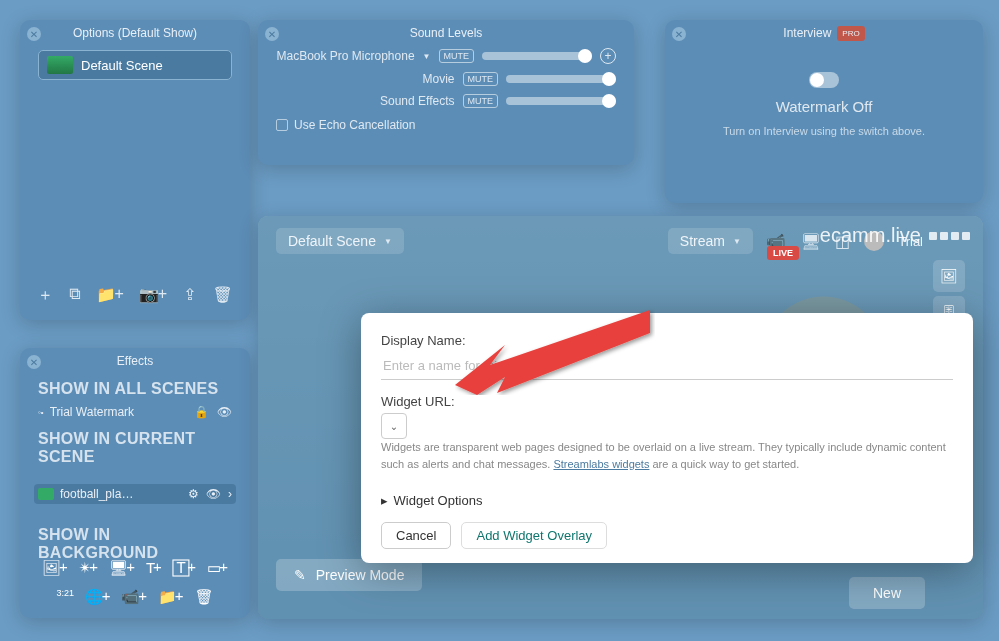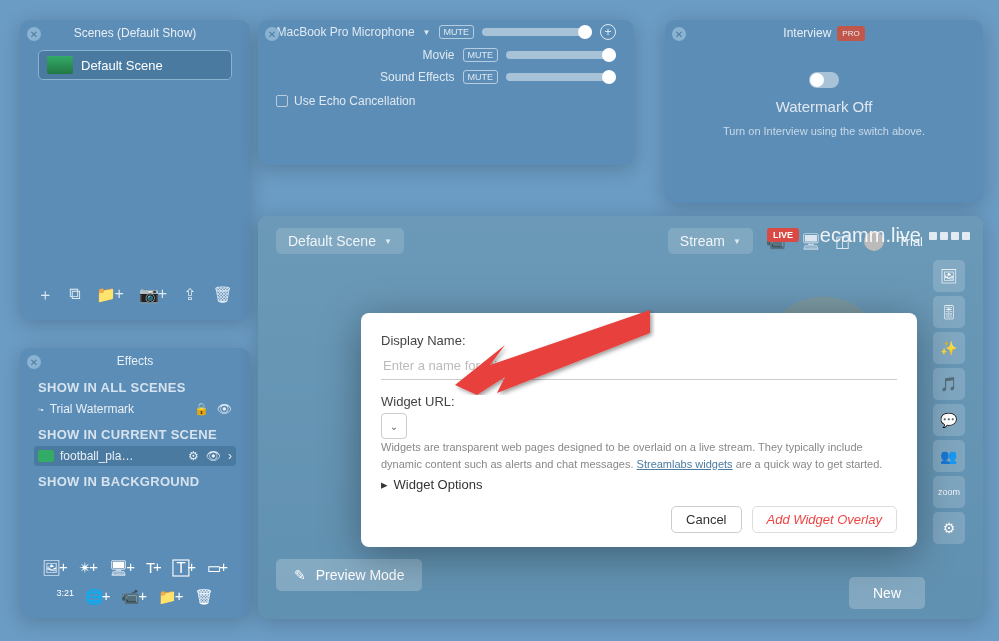--- a/index.html
+++ b/index.html
@@ -31,88 +31,89 @@
   
   #interview { top: 20px; left: 665px; width: 318px; height: 183px; text-align:center; }
   .pro-badge { background:#c0574a; font-size:8px; padding:3px 5px; border-radius:3px; margin-left:6px; vertical-align:1px; }
   .toggle { width:30px; height:16px; border-radius:8px; background:#a8c3d8; margin:28px auto 10px; position:relative; }
   .toggle-knob { width:14px; height:14px; border-radius:50%; background:#fff; position:absolute; top:1px; left:1px; }
   .int-title { font-size:15px; color:#e0e8ef; }
   .int-sub { font-size:11px; color:#c9dae8; margin-top:10px; }
 
   
   #overlays { top: 348px; left: 20px; width: 230px; height: 270px; }
-  .ov-section { font-size:13px; font-weight:700; letter-spacing:.3px; color:#d6e3ee; padding:8px 18px 4px; }
+  .ov-section { font-size:16px; font-weight:700; letter-spacing:.3px; color:#d6e3ee; padding:8px 18px 4px; }
   .ov-item { display:flex; align-items:center; gap:6px; padding:3px 18px; font-size:12px; color:#e8eff6; }
-  .ov-item.sel { background:#4a7aa0; border-radius:4px; margin:0 14px; padding:3px 4px; }
+  .ov-item.sel { background:#4a7aa0; border-radius:4px; margin:14px 14px; padding:3px 4px; }
   .ov-thumb { width:16px; height:12px; background:#3a6; border-radius:2px; }
   .ov-actions { margin-left:auto; display:flex; gap:7px; font-size:12px; }
   .ov-toolbar { position:absolute; bottom:12px; left:0; right:0; display:flex; gap:11px; justify-content:center; flex-wrap:wrap; padding:0 20px; }
   .ov-toolbar span { font-size:15px; cursor:pointer; position:relative; }
   .plus-sub { font-size:9px; position:relative; top:-1px; margin-left:-2px; }
 
   
   #preview { top: 216px; left: 258px; width: 725px; height: 403px; border-radius:10px; background:#7aa8b0; background-image: radial-gradient(circle at 78% 35%, #c8b56e 0 60px, transparent 61px), linear-gradient(#93b8bc,#6e99a4); overflow:hidden; }
   .overlay-dim { position:absolute; inset:0; background:rgba(92,141,182,.72); }
   #preview .topbar { position:absolute; top:12px; left:18px; right:60px; display:flex; align-items:center; gap:14px; color:#eef4f9; }
   .dd { background:rgba(255,255,255,.15); padding:5px 12px; border-radius:5px; display:flex; gap:8px; align-items:center; font-size:14px; }
   .spacer { flex:1; }
   .cam-ic { font-size:16px; opacity:.85; }
   .avatar { width:20px; height:20px; border-radius:50%; background:#bbb; }
-  .live-badge { position:absolute; top:12px; right:184px; background:#d94a44; font-size:9px; padding:2px 6px; border-radius:3px; font-weight:700; }
+  .live-badge { position:absolute; top:30px; right:184px; background:#d94a44; font-size:9px; padding:2px 6px; border-radius:3px; font-weight:700; }
   .ecamm-wm { position:absolute; top:8px; right:62px; font-size:20px; color:rgba(255,255,255,.88);text-align:center; }
   .right-tools { position:absolute; top:16px; right:16px; bottom:60px; width:36px; display:flex; flex-direction:column; gap:4px; align-items:center; }
   .rt-btn { width:32px; height:32px; background:rgba(255,255,255,.17); border-radius:5px; display:flex; align-items:center; justify-content:center; font-size:14px; cursor:pointer; }
   .rt-grid { display:flex; gap:3px; }
   .rt-grid > div { width:8px; height:8px; background:rgba(255,255,255,.8); border-radius:1px; }
   .zoom-lbl { font-size:9px; color:#eef4f9; }
   .bottom-bar { position:absolute; bottom:10px; left:18px; right:58px; display:flex; align-items:center; }
   .preview-mode { background:rgba(255,255,255,.22); padding:8px 18px; border-radius:5px; display:flex; gap:10px; align-items:center; font-size:14px; }
   .new-btn { margin-left:auto; background:rgba(255,255,255,.22); padding:8px 24px; border-radius:5px; font-size:14px;margin-top:36px; }
 
   
-  .modal { position:absolute; top:313px; left:361px; width:556px; background:#fff; border-radius:8px; box-shadow:0 8px 40px rgba(0,0,0,.35); padding:20px 20px 14px; color:#333; }
+  .modal { position:absolute; top:313px; left:361px; width:612px; background:#fff; border-radius:8px; box-shadow:0 8px 40px rgba(0,0,0,.35); padding:20px 20px 14px; color:#333; }
   .modal label { font-size:13px; color:#444; display:block; margin-bottom:4px; }
   .modal input { width:100%; border:none; border-bottom:1px solid #ccc; padding:6px 2px; font-size:13px; outline:none; color:#333; margin-bottom:14px; }
   .modal input::placeholder { color:#bbb; }
   .url-row { display:flex; gap:6px; }
   .url-row input { flex:1; }
   .url-dd { width:26px; height:26px; border:1px solid #ccc; border-radius:4px; display:flex; align-items:center; justify-content:center; font-size:10px; color:#666; }
-  .help-text { font-size:11px; color:#888; line-height:1.5; margin-bottom:5px; }
+  .help-text { font-size:11px; color:#888; line-height:1.5; margin-bottom:21px; }
   .help-text a { color:#4a7aa0; text-decoration:underline; }
   .widget-opts { font-size:13px; color:#333; display:flex; align-items:center; gap:6px; margin-bottom:14px; cursor:pointer; }
-  .modal-buttons { display:flex; justify-content:flex-end; gap:10px; }
+  .modal-buttons { display:flex; gap:10px; }
   .modal-buttons button { font-size:13px; padding:5px 14px; border-radius:5px; border:1px solid #ccc; background:#fff; color:#333; cursor:pointer; }
-  .modal-buttons button.primary { color:#ef4444; border-color:#ddd;font-style:italic; }
+  .modal-buttons button.primary { color:#0f766e; border-color:#ddd; }
 
   
   .arrow { position:absolute; top:305px; left:455px; width:200px; height:90px; pointer-events:none; }
 </style>
 </head>
 <body>
 
 <div id="scenes" class="panel">
   <div class="close-btn">✕</div>
-  <div class="panel-title">Scenes (Default Show)</div>
+  <div class="panel-title">Options (Default Show)</div>
   <div class="scene-row">
     <div class="scene-thumb"></div>
     <span>Default Scene</span>
   </div>
   <div class="scenes-toolbar">
     <span>＋</span>
     <span>⧉</span>
     <span>📁<span class="plus-sub">+</span></span>
     <span>📷<span class="plus-sub">+</span></span>
     <span>⇪</span>
     <span>🗑</span>
   </div>
 </div>
 
 <div id="sound" class="panel">
   <div class="close-btn">✕</div>
+  <div class="panel-title">Sound Levels</div>
   <div class="sound-row">
     <span class="label">MacBook Pro Microphone</span>
     <span class="chev">▼</span>
     <span class="mute">MUTE</span>
     <div class="slider">
         <div class="slider-knob"></div>
       </div>
     <div class="plus-circ">+</div>
   </div>
   <div class="sound-row">

